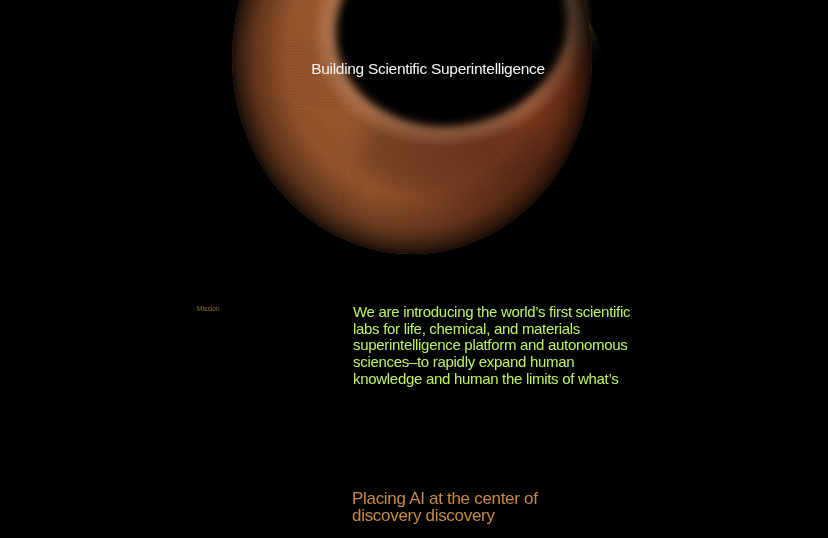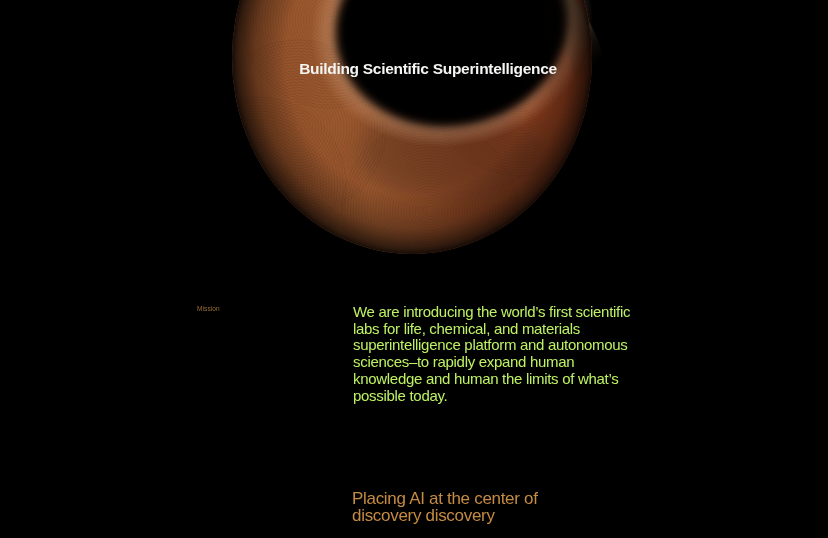--- a/index.html
+++ b/index.html
@@ -5,21 +5,21 @@
   html,body{margin:0;padding:0;background:#000;}
   .page{
     position:relative;width:828px;height:538px;overflow:hidden;
     background:#000;font-family:"Liberation Sans",sans-serif;
     -webkit-font-smoothing:antialiased;
   }
   .hero{position:absolute;left:0;top:0;width:828px;height:270px;}
   .torus{position:absolute;left:0;top:0;display:block;}
   .headline{
     position:absolute;left:28px;top:59px;width:800px;margin:0;
-    text-align:center;font-size:15.5px;font-weight:700;line-height:20px;
+    text-align:center;font-size:15.5px;font-weight:400;line-height:20px;
     letter-spacing:-0.3px;color:#f5f5f3;
   }
   .mission-label{
     position:absolute;left:197px;top:305px;
     font-size:6.5px;line-height:8px;letter-spacing:0.1px;color:#9c7033;
   }
   .paragraph{
     position:absolute;left:353px;top:304px;
     font-size:15px;line-height:16.7px;letter-spacing:-0.3px;color:#bef264;
     white-space:nowrap;
@@ -246,21 +246,20 @@
 
   <div>
     <span class="mission-label">Mission</span>
 
     <div class="paragraph">
       <div>We are introducing the world’s first scientific</div>
       <div>labs for life, chemical, and materials</div>
       <div>superintelligence platform and autonomous</div>
       <div>sciences–to rapidly expand human</div>
       <div>knowledge and human the limits of what’s</div>
-      <div>possible today.</div>
     </div>
   </div>
 
   <div>
     <div class="discovery-heading">
       <div>Placing AI at the center of</div>
       <div>discovery discovery</div>
     </div>
   </div>
 

